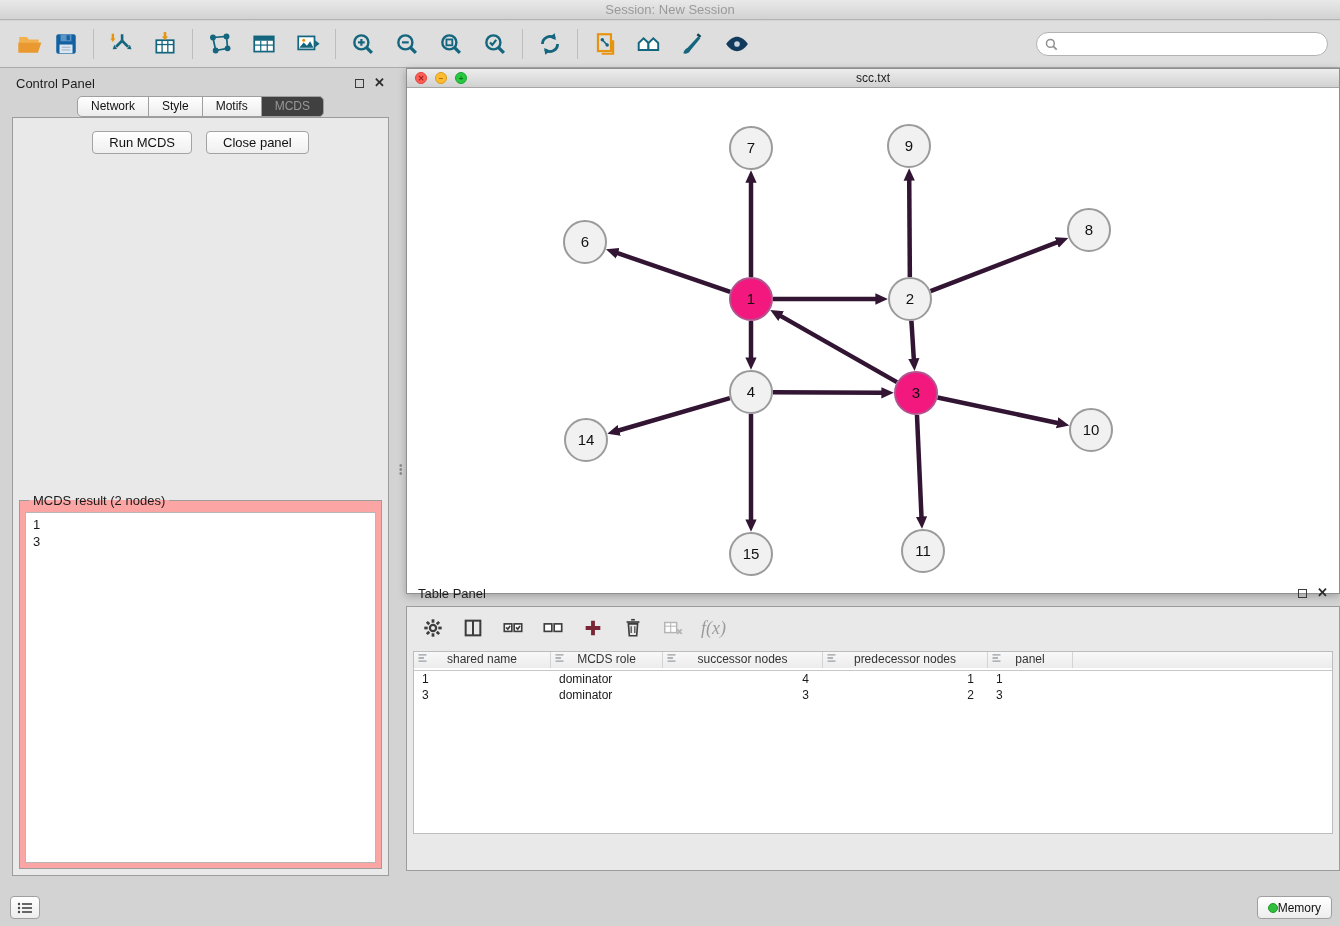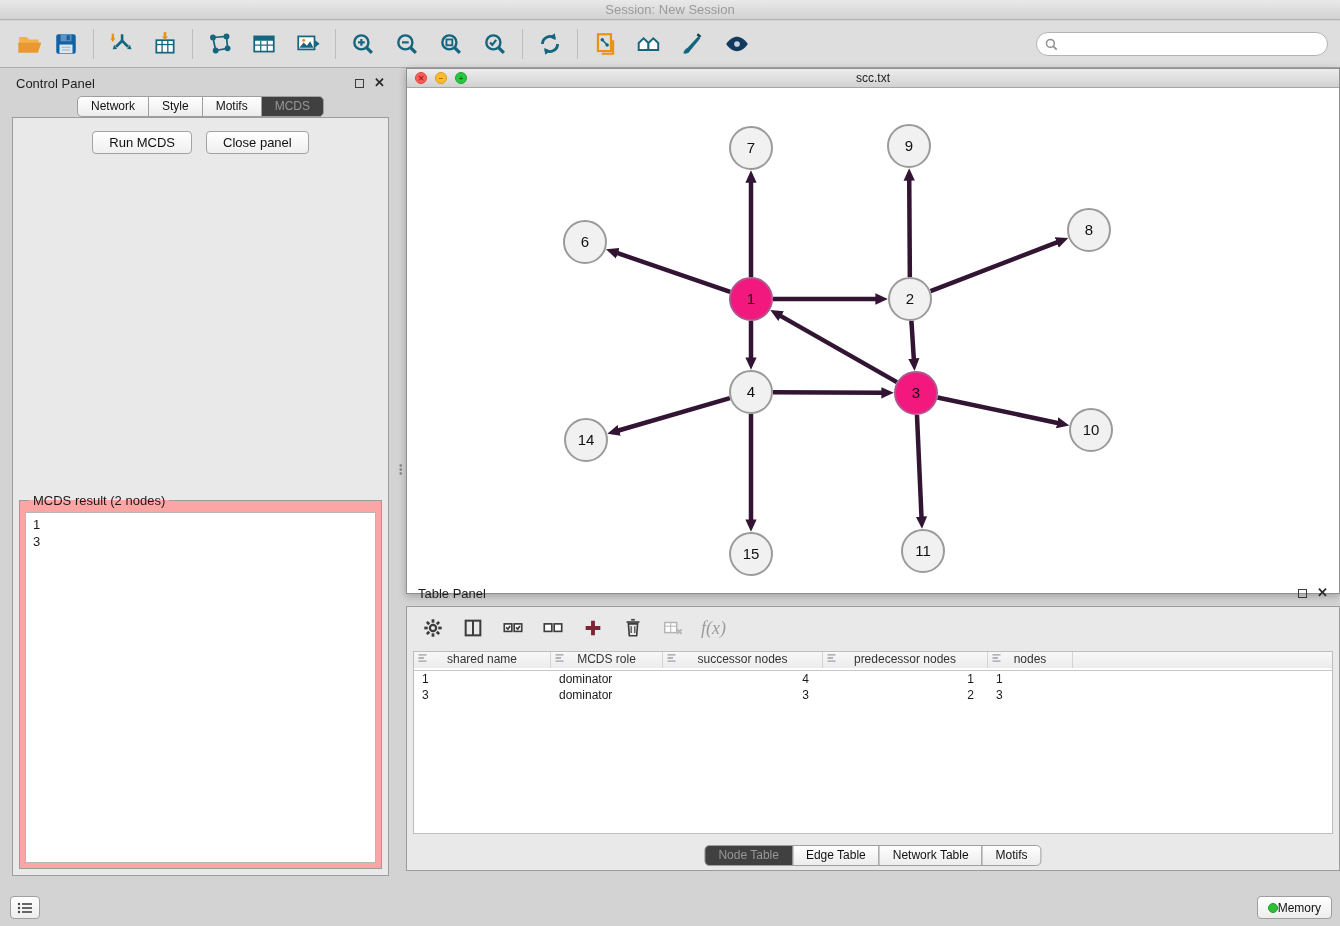--- a/index.html
+++ b/index.html
@@ -463,47 +463,41 @@
           <div class="th" style="width: 165px;">
             <svg viewBox="0 0 12 12">
               <path d="M1.5 2.8h8M1.5 6h5.5M1.5 9.2h8" stroke="#98a0a6" stroke-width="1.3" fill="none"></path>
             </svg>
             <span>predecessor nodes</span>
           </div>
           <div class="th" style="width: 85px;">
             <svg viewBox="0 0 12 12">
               <path d="M1.5 2.8h8M1.5 6h5.5M1.5 9.2h8" stroke="#98a0a6" stroke-width="1.3" fill="none"></path>
             </svg>
-            <span>nodes</span>
+            <span>panel</span>
           </div>
           <div class="th th-fill"></div>
         </div>
       <div class="tbody">
           <div class="tr">
             <div class="td" style="width: 137px;">1</div>
             <div class="td" style="width: 112px;">dominator</div>
             <div class="td right" style="width: 160px;">4</div>
             <div class="td right" style="width: 165px;">1</div>
             <div class="td" style="width: 85px;">1</div>
           </div>
           <div class="tr">
             <div class="td" style="width: 137px;">3</div>
             <div class="td" style="width: 112px;">dominator</div>
             <div class="td right" style="width: 160px;">3</div>
             <div class="td right" style="width: 165px;">2</div>
             <div class="td" style="width: 85px;">3</div>
           </div>
         </div>
     </div>
-    <div class="tp-tabs">
-        <div class="tab selected">Node Table</div>
-        <div class="tab">Edge Table</div>
-        <div class="tab">Network Table</div>
-        <div class="tab">Motifs</div>
-      </div>
   </div>
 </div>
 
 <div class="statusbar">
   <button class="list-btn">
     <svg viewBox="0 0 16 14">
       <circle cx="2" cy="3" r="1.2" fill="#444"></circle>
         <circle cx="2" cy="7" r="1.2" fill="#444"></circle>
         <circle cx="2" cy="11" r="1.2" fill="#444"></circle>
       <line x1="5" y1="3" x2="15" y2="3" stroke="#444" stroke-width="1.6"></line>

